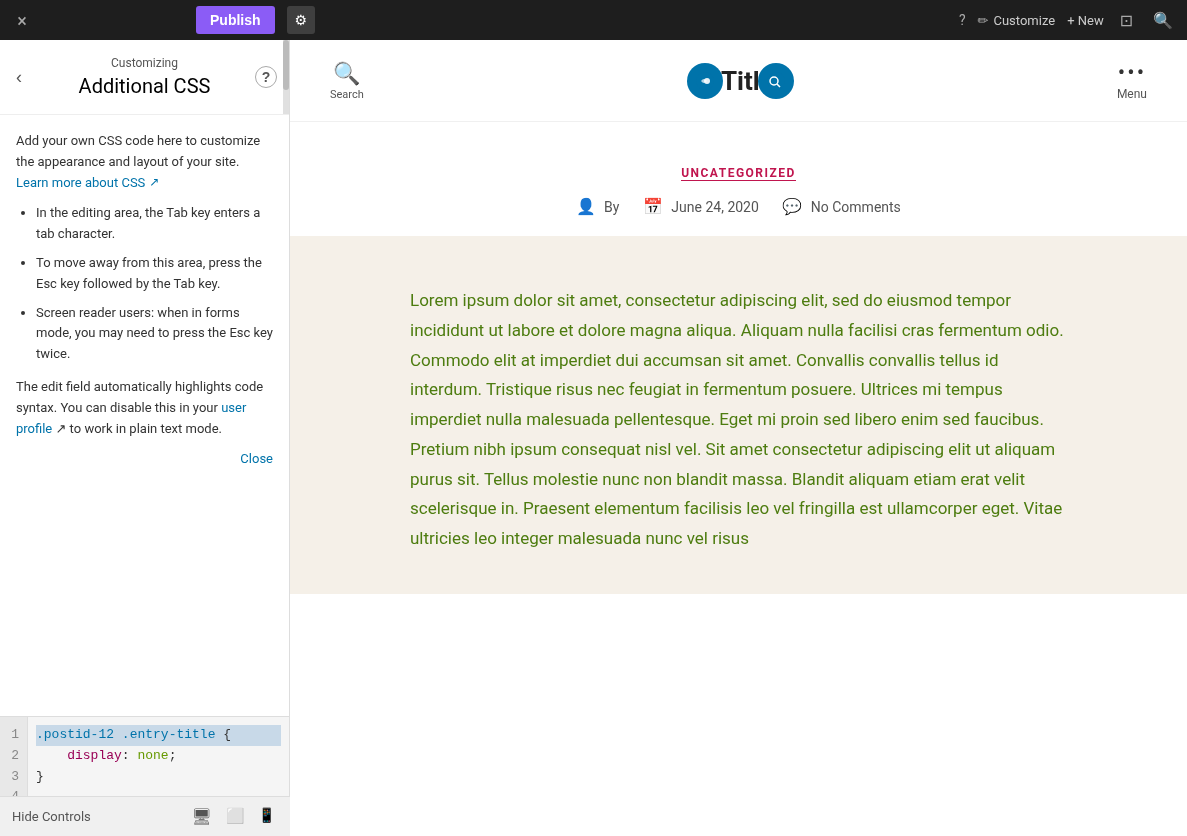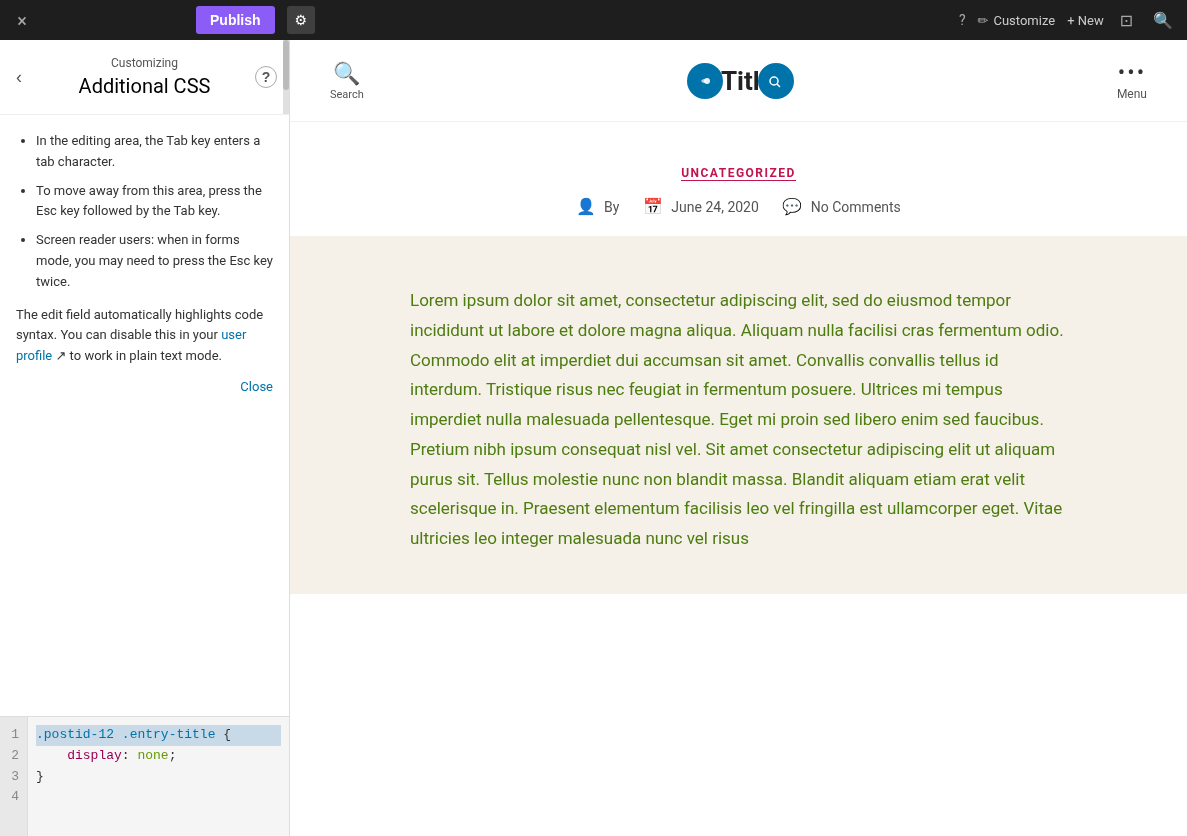--- a/index.html
+++ b/index.html
@@ -343,20 +343,28 @@
       <div class="panel-breadcrumb">Customizing</div>
       <div class="panel-title">Additional CSS</div>
       <button class="help-btn">?</button>
 
       <div style="position:absolute;right:0;top:0;bottom:0;width:6px;background:#e0e0e0;">
         <div style="width:6px;height:50px;background:#bbb;border-radius:3px;"></div>
       </div>
     </div>
 
     <div class="panel-content">
+      <p>
+        <span>Add your own CSS code here to customize the appearance and layout of your site.</span>
+        <br>
+        <a class="learn-link" href="#">
+          <span>Learn more about CSS</span>
+          <span class="arrow-icon">↗</span>
+        </a>
+      </p>
 
 
       <ul>
         <li>In the editing area, the Tab key enters a tab character.</li>
         <li>To move away from this area, press the Esc key followed by the Tab key.</li>
         <li>Screen reader users: when in forms mode, you may need to press the Esc key twice.</li>
       </ul>
 
       <p>
         <span>The edit field automatically highlights code syntax. You can disable this in your </span><a href="#">user profile</a><span> ↗</span><span> to work in plain text mode.</span>
@@ -375,20 +383,29 @@
         </div>
         <div class="code-area">
           <div class="code-line code-highlight"><span class="code-keyword">.postid-12</span> <span class="code-keyword">.entry-title</span> {</div>
           <div class="code-line">    <span class="code-property">display</span>: <span class="code-value">none</span>;</div>
           <div class="code-line">}</div>
           <div class="code-line">&nbsp;</div>
         </div>
       </div>
     </div>
 
+    <div class="bottom-bar">
+      <span style="font-size:13px;color:#555;">Hide Controls</span>
+      <div style="flex:1"></div>
+      <div class="bottom-bar-icons">
+        <span class="bottom-bar-icon">🖥</span>
+        <span class="bottom-bar-icon" style="font-size:15px;">⬜</span>
+        <span class="bottom-bar-icon" style="font-size:14px;">📱</span>
+      </div>
+    </div>
   </div>
 
   <div class="preview-area">
 
     <div class="site-header">
       <div class="site-search">
         <span class="site-search-icon">🔍</span>
         <span class="site-search-label">Search</span>
       </div>
 

